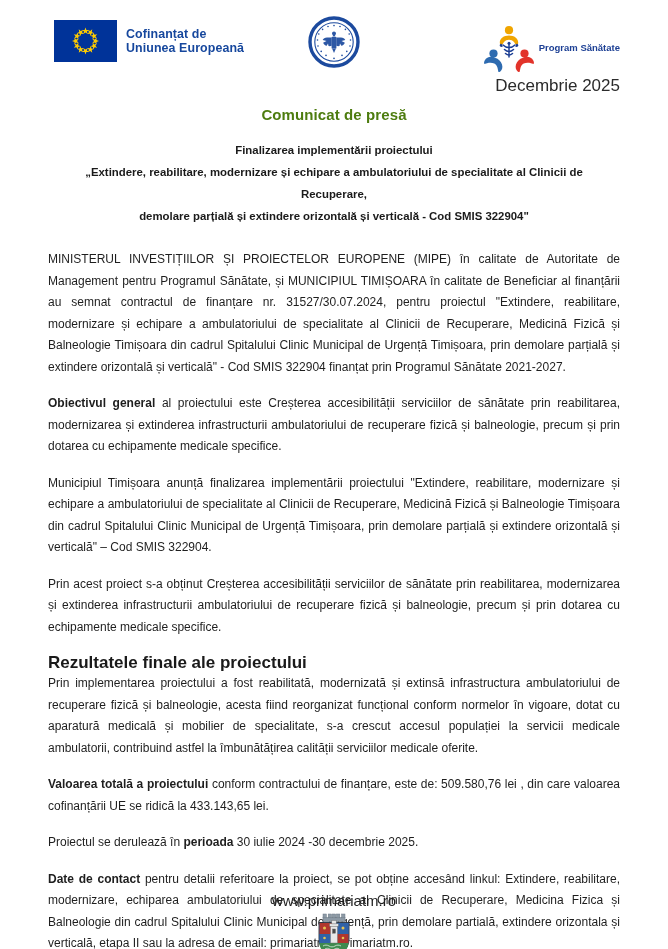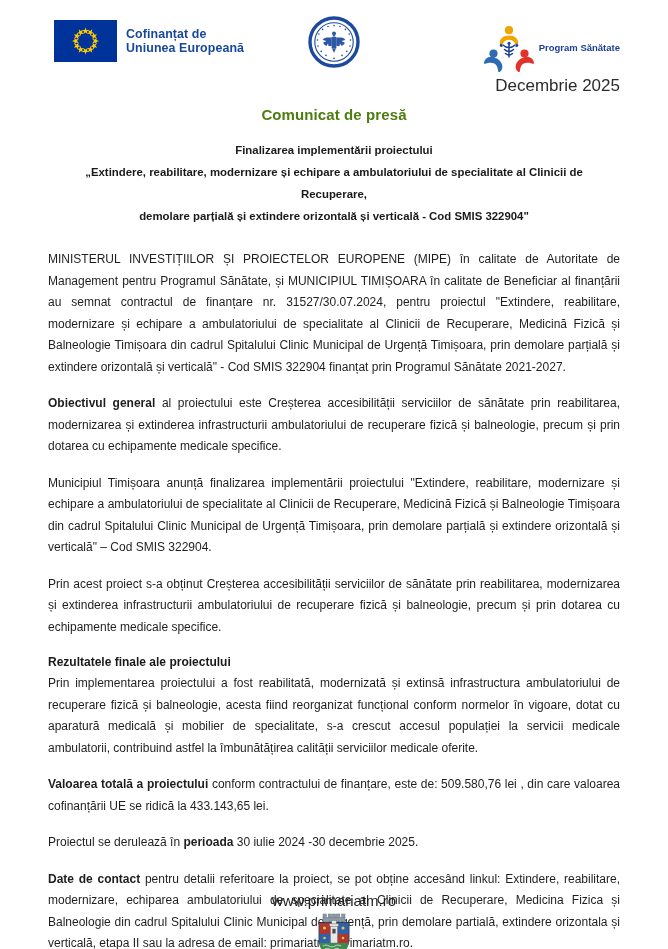--- a/index.html
+++ b/index.html
@@ -113,21 +113,21 @@
   p.para {
     margin: 0 0 15px 0;
     font-size: 12px;
     line-height: 21.5px;
     text-align: justify;
     color: #1e1e1e;
     hyphens: none;
   }
   .b { font-weight: bold; }
   .results-head {
-    font-size: 12px;
+    font-size: 17px;
     font-weight: bold;
     line-height: 19px;
     margin: 0 0 1px 0;
     color: #1a1a1a;
   }
   .no-top { margin-top: 0; }
 
   
   .footer {
     position: absolute;

